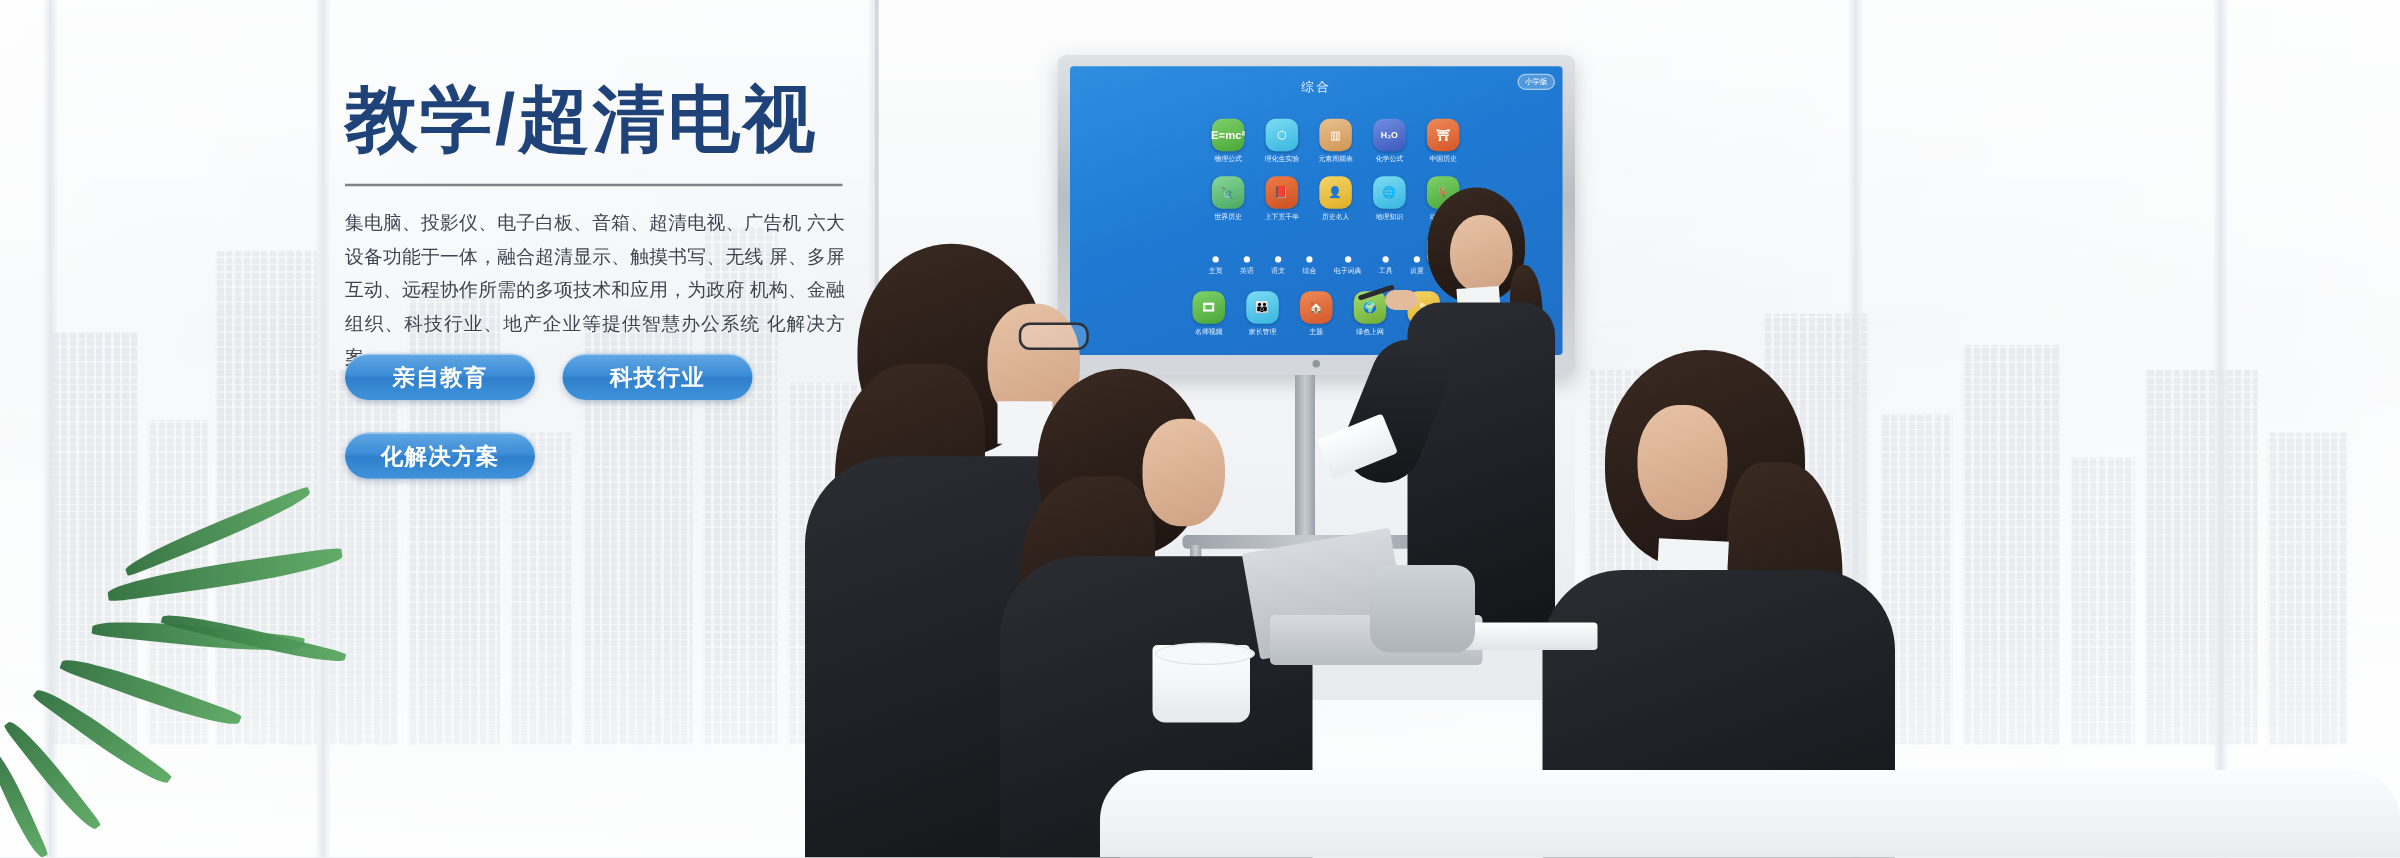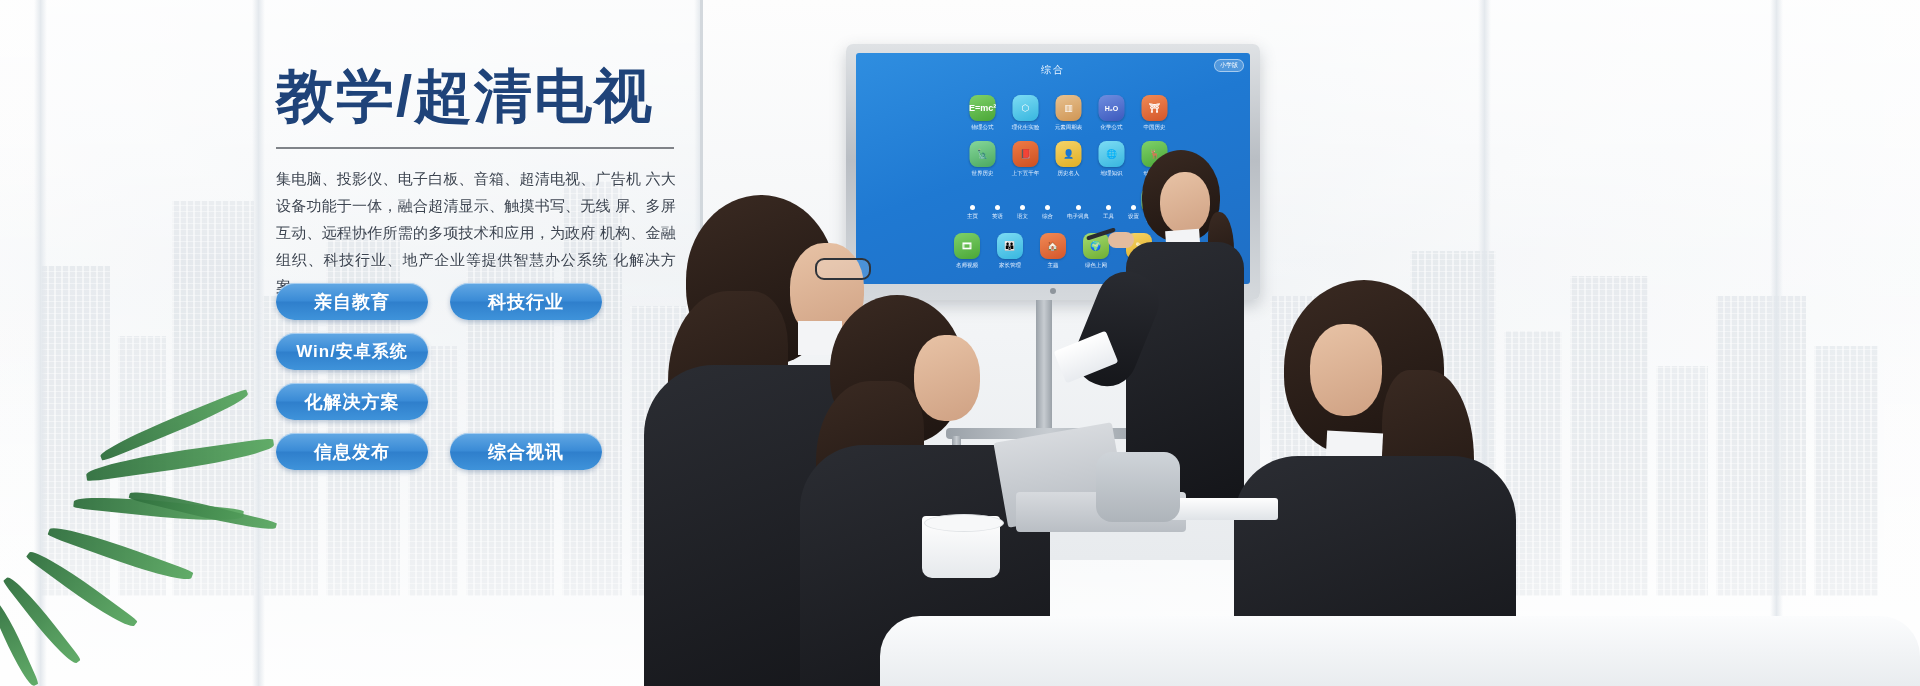--- a/index.html
+++ b/index.html
@@ -142,28 +142,23 @@
     <div class="rule"></div>
     <div class="desc">集电脑、投影仪、电子白板、音箱、超清电视、广告机 六大设备功能于一体，融合超清显示、触摸书写、无线 屏、多屏互动、远程协作所需的多项技术和应用，为政府 机构、金融组织、科技行业、地产企业等提供智慧办公系统 化解决方案。</div>
   </div>
 
   <div class="btns">
     <div class="btnrow">
       <button class="pill">亲自教育</button>
       <button class="pill">科技行业</button>
     </div>
     <div class="btnrow">
-      <button class="pill wide">Win/安卓系统</button>
     </div>
     <div class="btnrow">
       <button class="pill">化解决方案</button>
-    </div>
-    <div class="btnrow">
-      <button class="pill">信息发布</button>
-      <button class="pill">综合视讯</button>
     </div>
   </div>
 
   <div class="board">
     <div class="bezel">
       <div class="screen">
         <div class="scr-title">综合</div>
         <div class="badge">小学版</div>
 
         <div class="grid">

